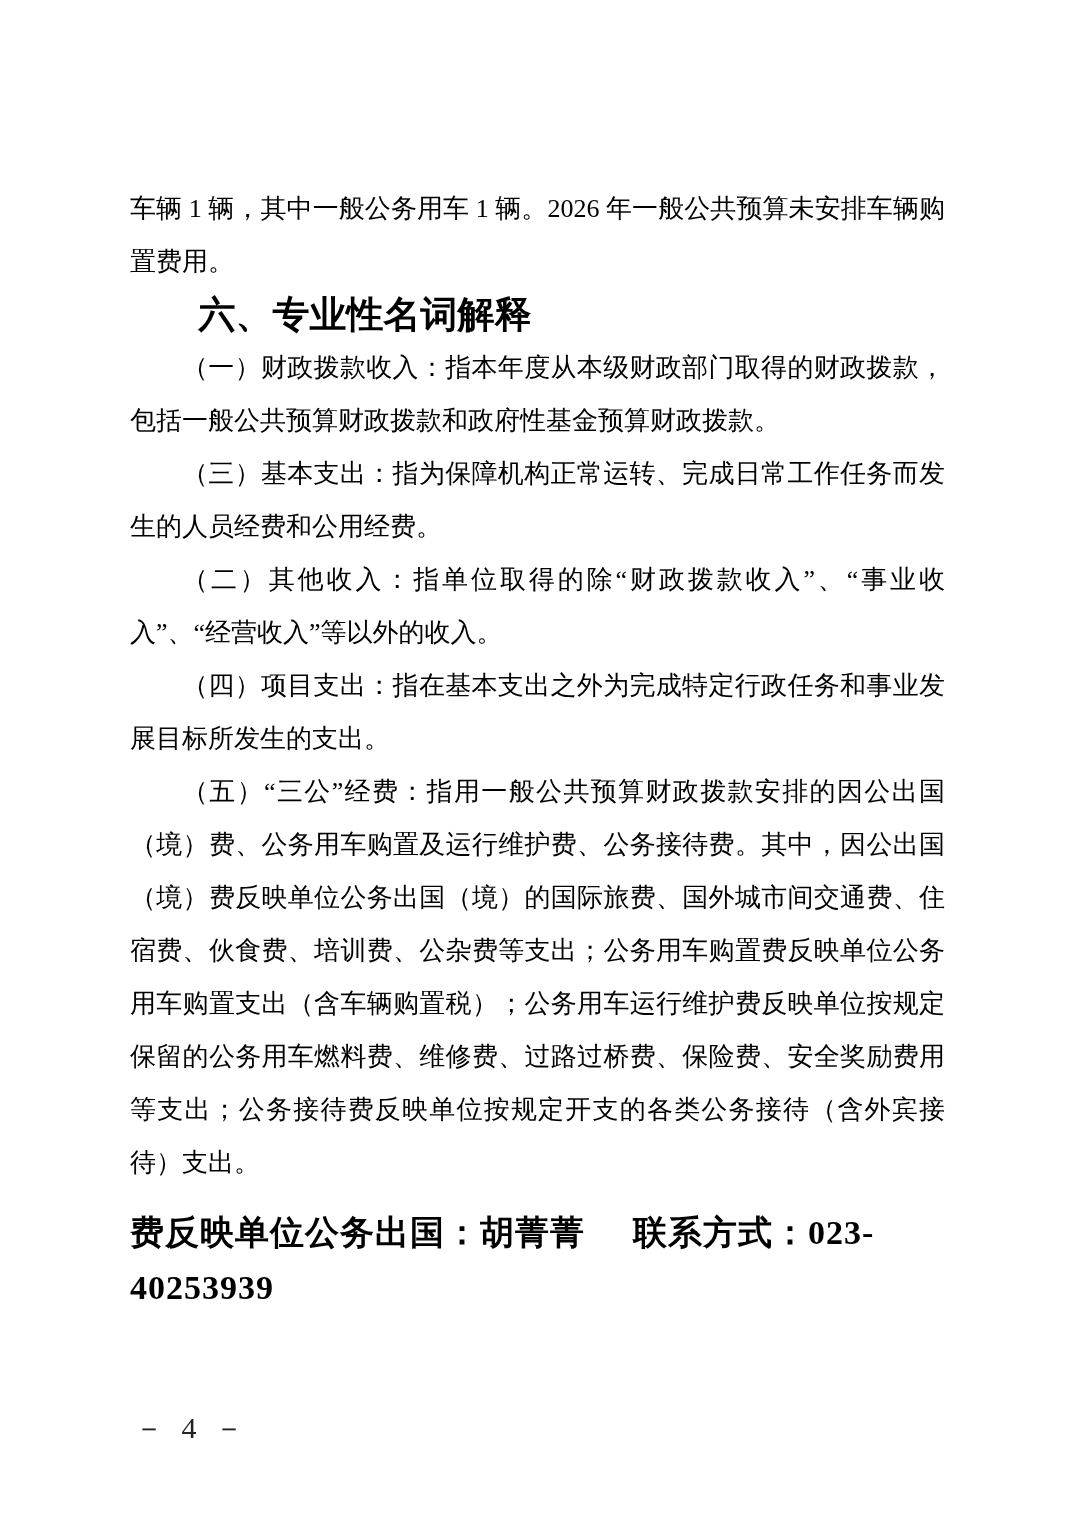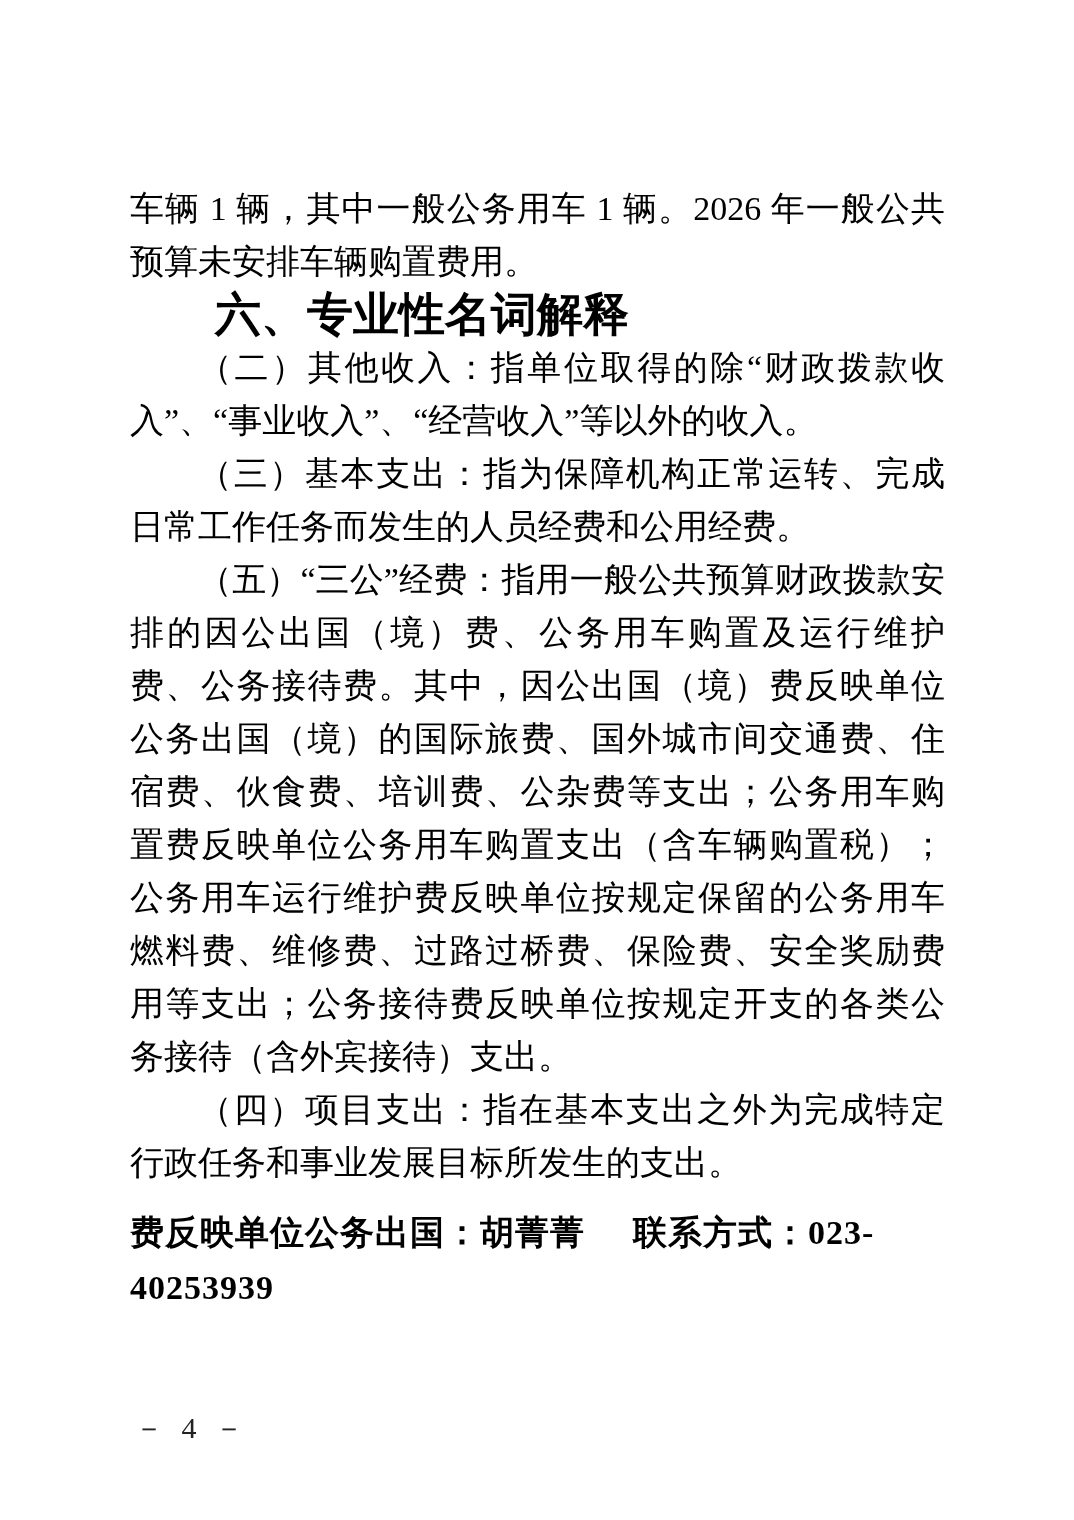--- a/index.html
+++ b/index.html
@@ -17,35 +17,35 @@
     overflow: hidden;
   }
   .content {
     position: absolute;
     left: 130px;
     top: 182px;
     width: 815px;
   }
   .para {
     margin: 0;
-    font-size: 34px;
+    font-size: 26px;
     line-height: 53px;
     text-align: justify;
     text-justify: inter-ideograph;
     text-indent: 2em;
     font-weight: normal;
   }
   .para.no-indent {
     text-indent: 0;
   }
   .heading {
     margin: 0;
     font-family: "Liberation Sans", "DejaVu Sans", sans-serif;
     font-weight: 700;
-    font-size: 46px;
+    font-size: 37px;
     line-height: 53px;
     text-indent: 1.85em;
   }
   .contact {
     margin: 16px 0 0 0;
     font-size: 34px;
     line-height: 55px;
     font-weight: 700;
     text-indent: 0;
     letter-spacing: 1px;
@@ -67,28 +67,29 @@
 <body>
 
 <div class="page">
   <div class="content">
 
     <p class="para no-indent">车辆 1 辆，其中一般公务用车 1 辆。2026 年一般公共预算未安排车辆购置费用。</p>
 
     <h2 class="heading">六、专业性名词解释</h2>
 
 
+    <p class="para">（一）财政拨款收入：指本年度从本级财政部门取得的财政拨款，包括一般公共预算财政拨款和政府性基金预算财政拨款。</p>
+
+    <p class="para">（三）基本支出：指为保障机构正常运转、完成日常工作任务而发生的人员经费和公用经费。</p>
 
     <p class="para">（二）其他收入：指单位取得的除“财政拨款收入”、“事业收入”、“经营收入”等以外的收入。</p>
 
-    <p class="para">（三）基本支出：指为保障机构正常运转、完成日常工作任务而发生的人员经费和公用经费。</p>
+    <p class="para">（四）项目支出：指在基本支出之外为完成特定行政任务和事业发展目标所发生的支出。</p>
 
     <p class="para">（五）“三公”经费：指用一般公共预算财政拨款安排的因公出国（境）费、公务用车购置及运行维护费、公务接待费。其中，因公出国（境）费反映单位公务出国（境）的国际旅费、国外城市间交通费、住宿费、伙食费、培训费、公杂费等支出；公务用车购置费反映单位公务用车购置支出（含车辆购置税）；公务用车运行维护费反映单位按规定保留的公务用车燃料费、维修费、过路过桥费、保险费、安全奖励费用等支出；公务接待费反映单位按规定开支的各类公务接待（含外宾接待）支出。</p>
-
-    <p class="para">（四）项目支出：指在基本支出之外为完成特定行政任务和事业发展目标所发生的支出。</p>
 
     <p class="contact">
       <span>费反映单位公务出国：</span><span>胡菁菁</span><span class="method-label">联系方式：</span><span>023-40253939</span>
     </p>
 
   </div>
 
   <div class="page-number">－ 4 －</div>
 </div>
 

